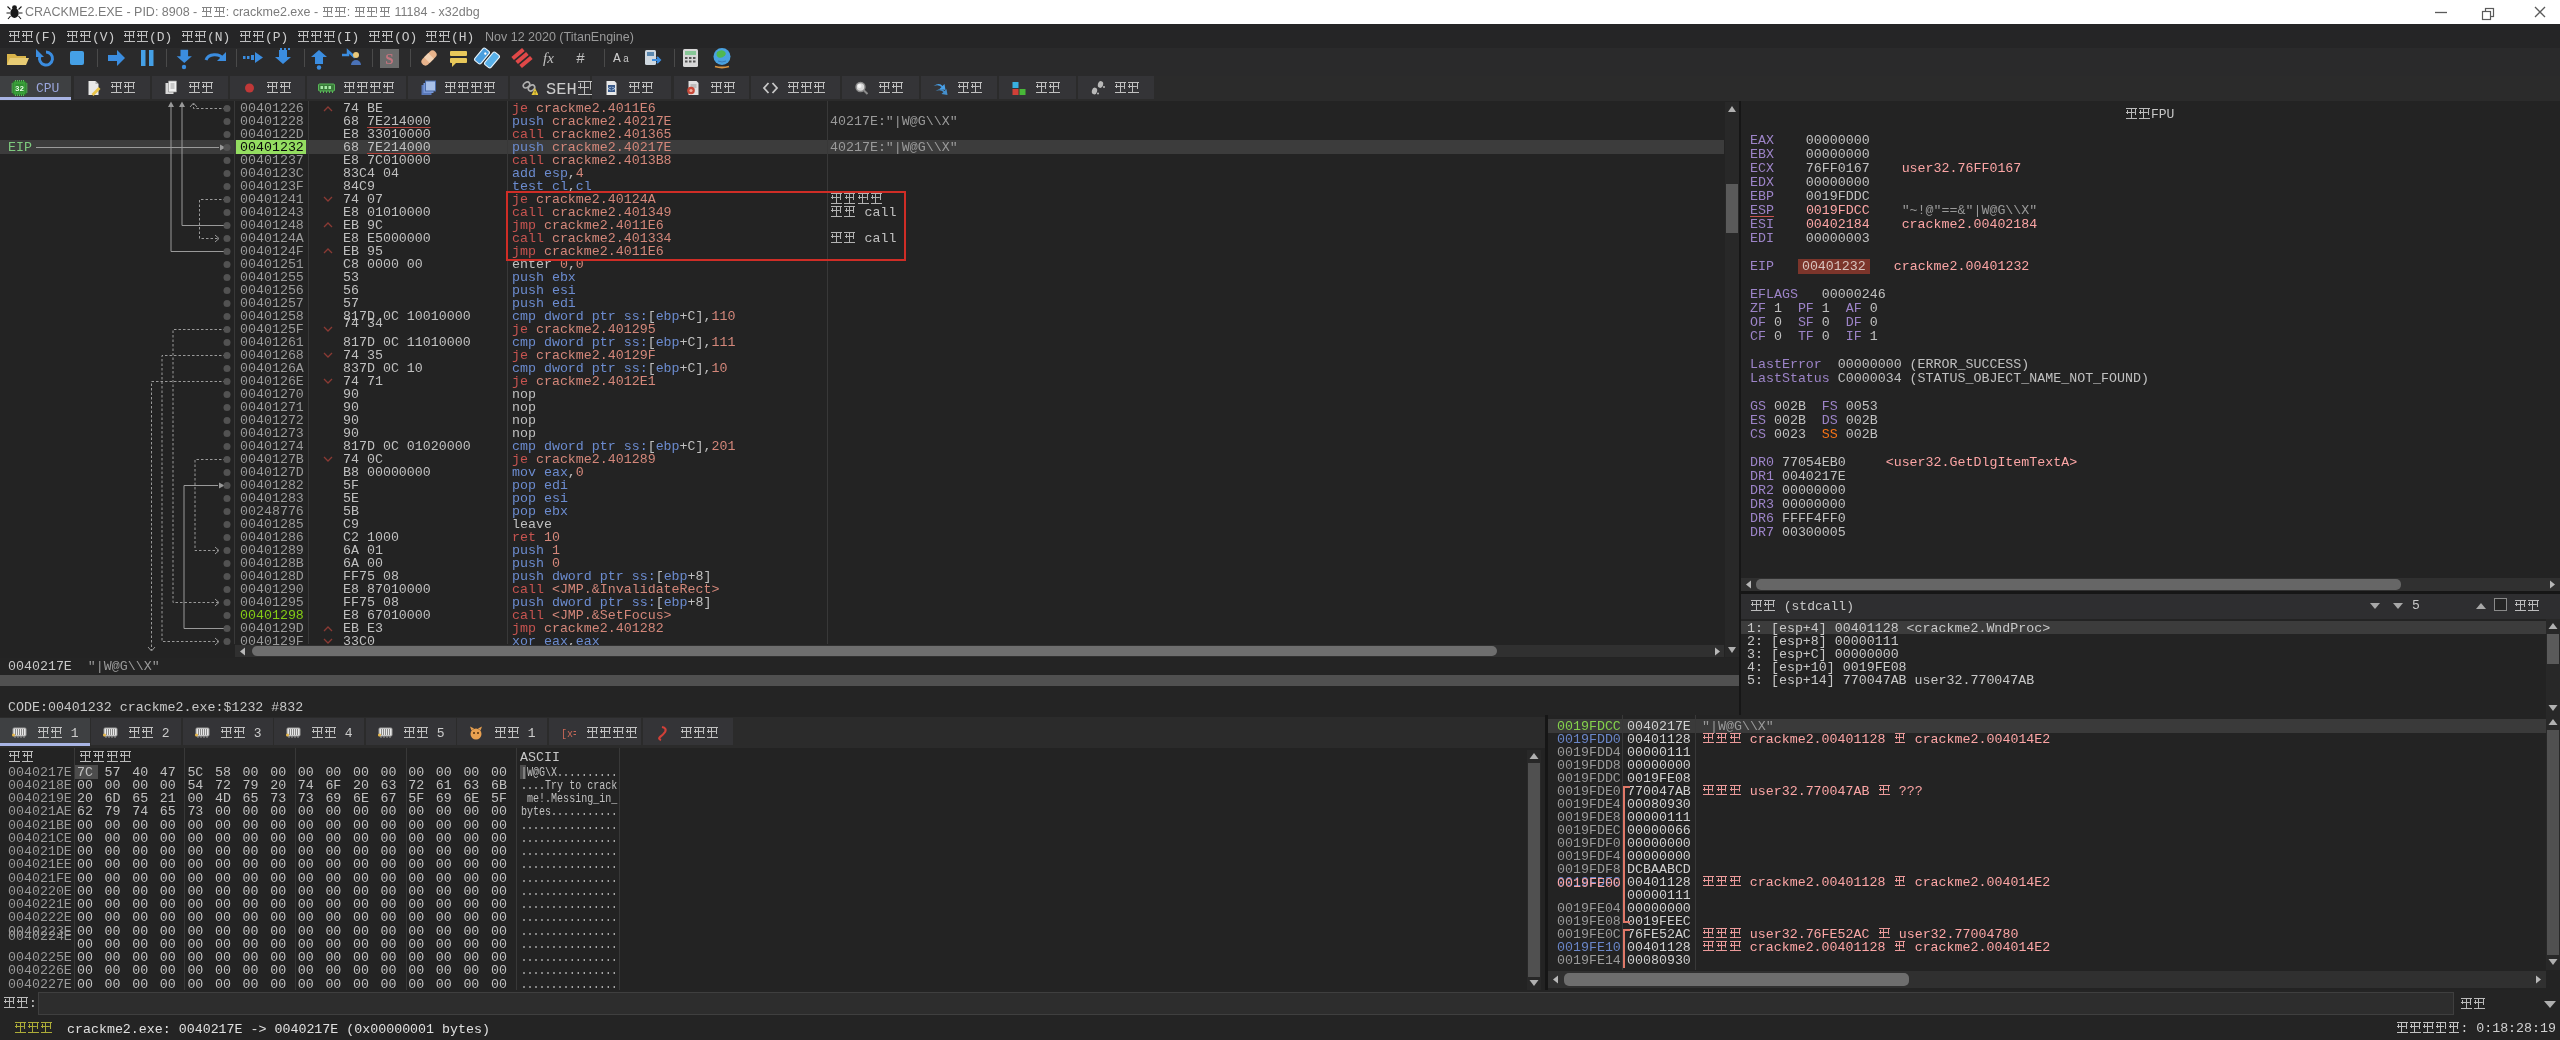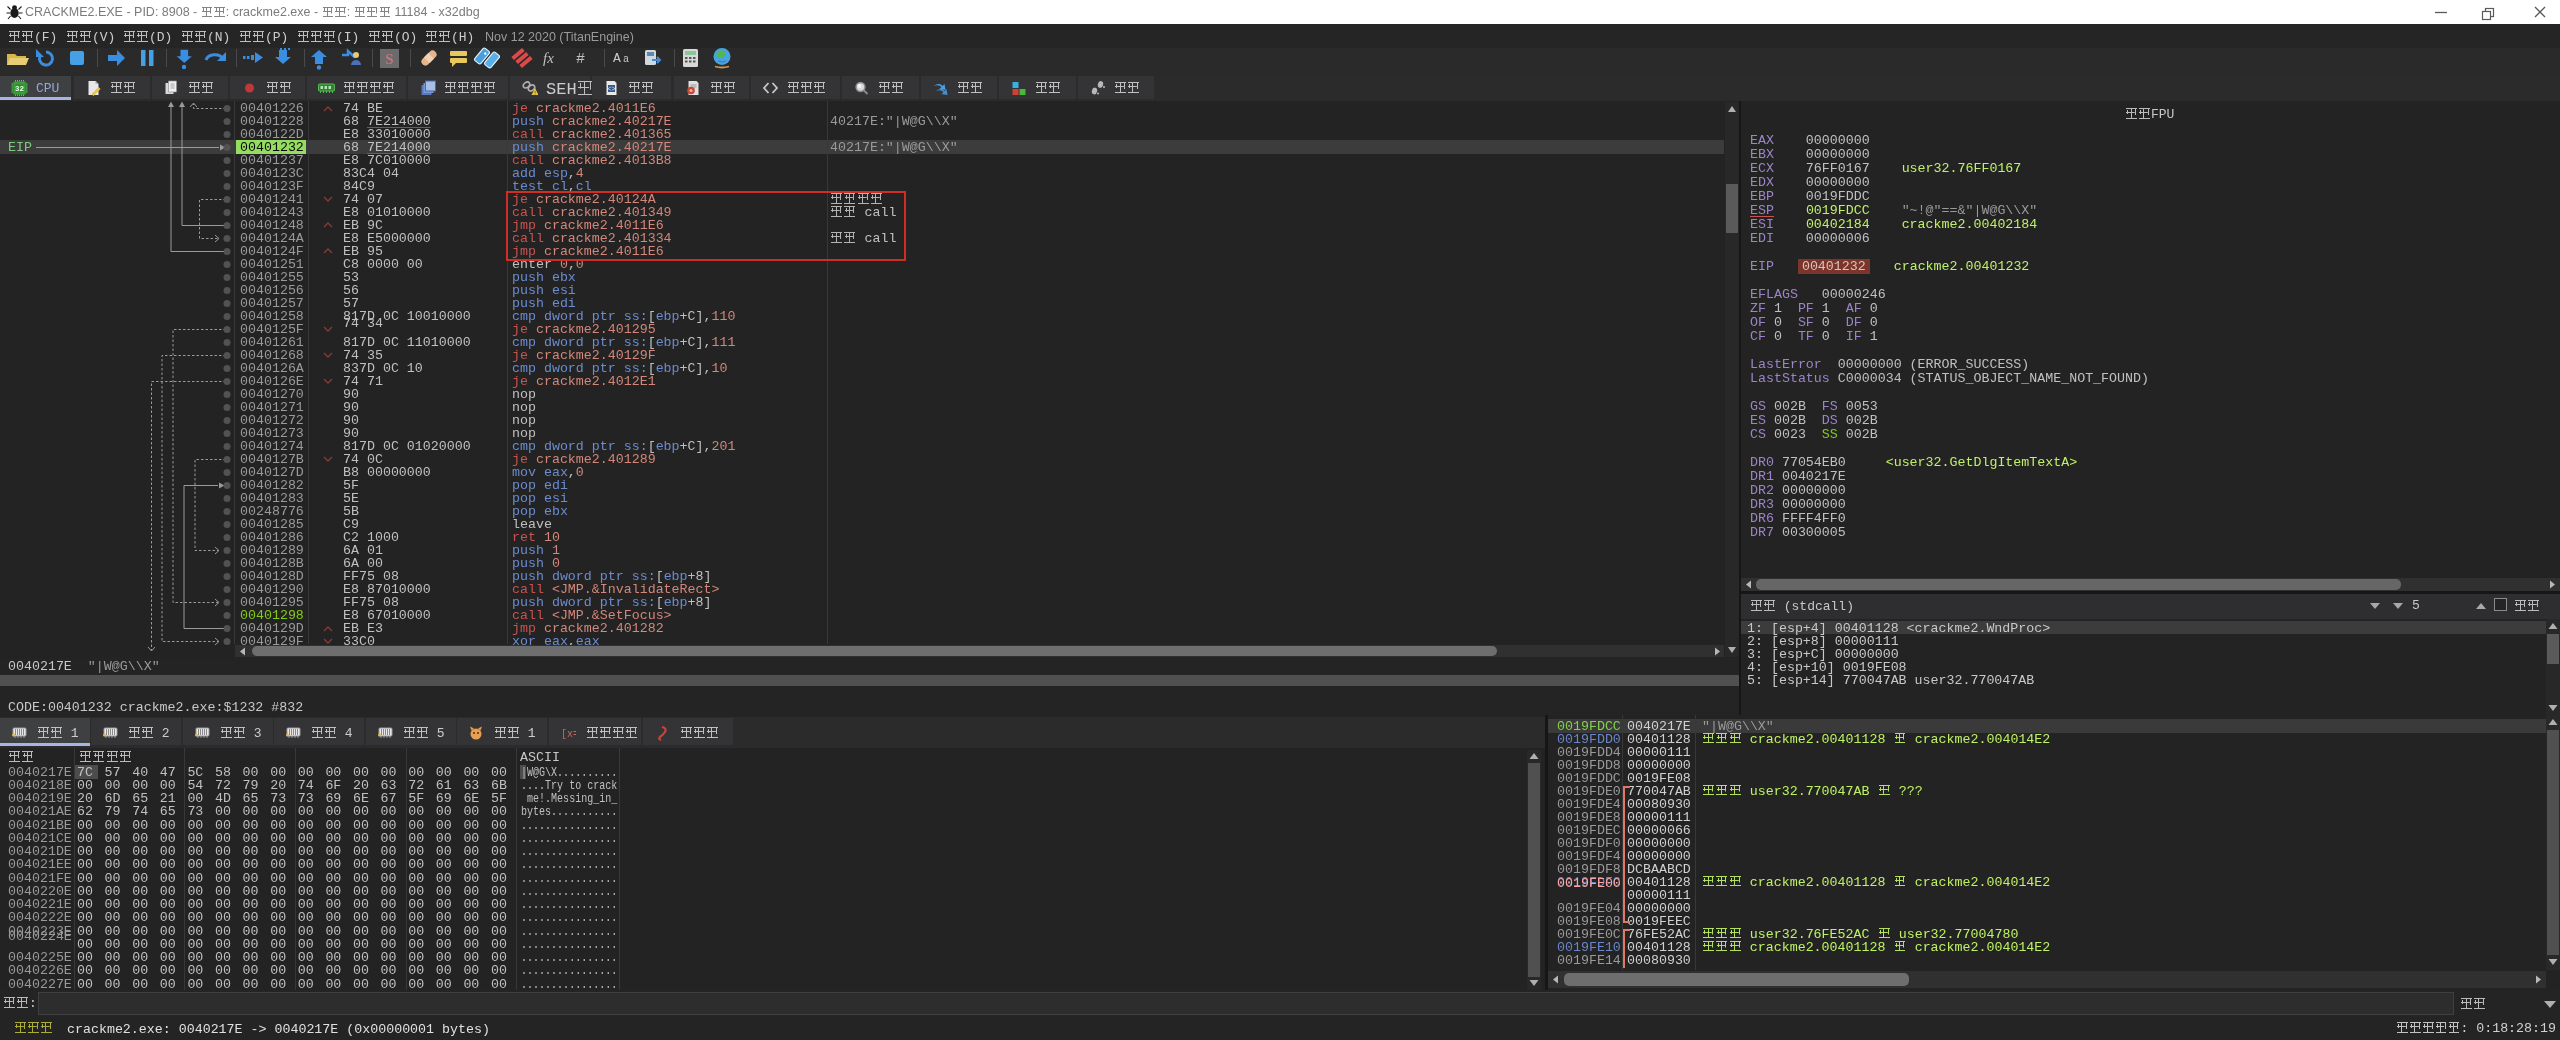--- a/index.html
+++ b/index.html
@@ -5,25 +5,25 @@
 body{font-family:"Liberation Mono",monospace;position:relative}
 .abs{position:absolute}
 
 .cj{display:inline-block;width:.82em;height:.8em;margin:0 .09em;vertical-align:-.05em;opacity:.92;
 background-image:linear-gradient(currentColor,currentColor),linear-gradient(currentColor,currentColor),linear-gradient(currentColor,currentColor),linear-gradient(currentColor,currentColor),linear-gradient(currentColor,currentColor),linear-gradient(currentColor,currentColor);
 background-size:100% 1px,80% 1px,100% 1px,1px 100%,1px 55%,1px 40%;
 background-position:0 0,10% 45%,0 100%,45% 0,90% 20%,12% 30%;
 background-repeat:no-repeat}
 .mono{font-size:13.3px;line-height:13px;color:#c8c8c8;white-space:pre}
 .r{color:#c75450}.b{color:#6c8cd0}.a{color:#d4877a}.g{color:#c0c0c0}.dim{color:#9a9a9a}
-.pur{color:#9d84c8}.red{color:#bef264}
+.pur{color:#9d84c8}.red{color:#fca5a5}
 .vline{position:absolute;width:1px;background:#383838}
 .hl-u{text-decoration:underline;text-decoration-color:#b0413a;text-underline-offset:1.5px;text-decoration-thickness:1px}
 .pur-ul{color:#9d84c8;text-decoration:underline;text-decoration-color:#c75450;text-underline-offset:2px;text-decoration-thickness:1px}
-.pur-ulg{color:#84cc16;text-decoration-color:#6fc24a;text-underline-offset:2px;text-decoration-thickness:1px}
+.pur-ulg{color:#f97316;text-decoration-color:#6fc24a;text-underline-offset:2px;text-decoration-thickness:1px}
 .eipbox{background:#7c352b;color:#d8c4be;padding:0 4px}
 </style></head><body>
 <div class="abs" style="left:0;top:0;width:2560px;height:24px;background:#fff">
 <svg class="abs" style="left:6px;top:3px" width="17" height="17" viewBox="0 0 17 17">
       <ellipse cx="8.5" cy="10" rx="4.2" ry="5" fill="#1a1a1a"></ellipse>
       <circle cx="8.5" cy="4.6" r="2.4" fill="#1a1a1a"></circle>
       <g stroke="#1a1a1a" stroke-width="1.1" fill="none">
         <path d="M4.5 6.5 L1.5 3.5 M12.5 6.5 L15.5 3.5 M4 10 H0.5 M13 10 H16.5 M4.5 13 L2 16 M12.5 13 L15 16"></path>
       </g>
     </svg>
@@ -515,21 +515,21 @@
 <div class="abs" style="left:1739px;top:101px;width:2px;height:889px;background:#161616"></div>
 <div class="abs" style="left:1741px;top:101px;width:819px;height:491px;background:#232323">
 <div class="abs" style="left:384px;top:6px;font-size:13px;color:#c8c8c8"><i class="cj"></i><i class="cj"></i>FPU</div>
 <div class="abs mono" style="left:9px;top:32.5px"><span class="pur">EAX</span><span class="g">    00000000</span></div>
 <div class="abs mono" style="left:9px;top:46.5px"><span class="pur">EBX</span><span class="g">    00000000</span></div>
 <div class="abs mono" style="left:9px;top:60.5px"><span class="pur">ECX</span><span class="g">    76FF0167    </span><span class="red">user32.76FF0167</span></div>
 <div class="abs mono" style="left:9px;top:74.5px"><span class="pur">EDX</span><span class="g">    00000000</span></div>
 <div class="abs mono" style="left:9px;top:88.5px"><span class="pur">EBP</span><span class="g">    0019FDDC</span></div>
 <div class="abs mono" style="left:9px;top:102.5px"><span class="pur-ul">ESP</span><span class="g">    </span><span class="red">0019FDCC</span><span class="g">    </span><span class="dim">"~!@"==&amp;"|W@G\\X"</span></div>
 <div class="abs mono" style="left:9px;top:116.5px"><span class="pur">ESI</span><span class="g">    </span><span class="red">00402184</span><span class="g">    </span><span class="red">crackme2.00402184</span></div>
-<div class="abs mono" style="left:9px;top:130.5px"><span class="pur">EDI</span><span class="g">    00000006</span></div>
+<div class="abs mono" style="left:9px;top:130.5px"><span class="pur">EDI</span><span class="g">    00000003</span></div>
 <div class="abs mono" style="left:9px;top:158.5px"><span class="pur">EIP</span><span class="g">   </span><span class="eipbox">00401232</span><span class="g">   </span><span class="red">crackme2.00401232</span></div>
 <div class="abs mono" style="left:9px;top:186.5px"><span class="pur">EFLAGS</span><span class="g">   00000246</span></div>
 <div class="abs mono" style="left:9px;top:200.5px"><span class="pur">ZF</span><span class="g"> 1  </span><span class="pur">PF</span><span class="g"> 1  </span><span class="pur">AF</span><span class="g"> 0</span></div>
 <div class="abs mono" style="left:9px;top:214.5px"><span class="pur">OF</span><span class="g"> 0  </span><span class="pur">SF</span><span class="g"> 0  </span><span class="pur">DF</span><span class="g"> 0</span></div>
 <div class="abs mono" style="left:9px;top:228.5px"><span class="pur">CF</span><span class="g"> 0  </span><span class="pur">TF</span><span class="g"> 0  </span><span class="pur">IF</span><span class="g"> 1</span></div>
 <div class="abs mono" style="left:9px;top:256.5px"><span class="pur">LastError</span><span class="g">  00000000 (ERROR_SUCCESS)</span></div>
 <div class="abs mono" style="left:9px;top:270.5px"><span class="pur">LastStatus</span><span class="g"> C0000034 (STATUS_OBJECT_NAME_NOT_FOUND)</span></div>
 <div class="abs mono" style="left:9px;top:298.5px"><span class="pur">GS</span><span class="g"> 002B  </span><span class="pur">FS</span><span class="g"> 0053</span></div>
 <div class="abs mono" style="left:9px;top:312.5px"><span class="pur">ES</span><span class="g"> 002B  </span><span class="pur">DS</span><span class="g"> 002B</span></div>
 <div class="abs mono" style="left:9px;top:326.5px"><span class="pur">CS</span><span class="g"> 0023  </span><span class="pur-ulg">SS</span><span class="g"> 002B</span></div>

